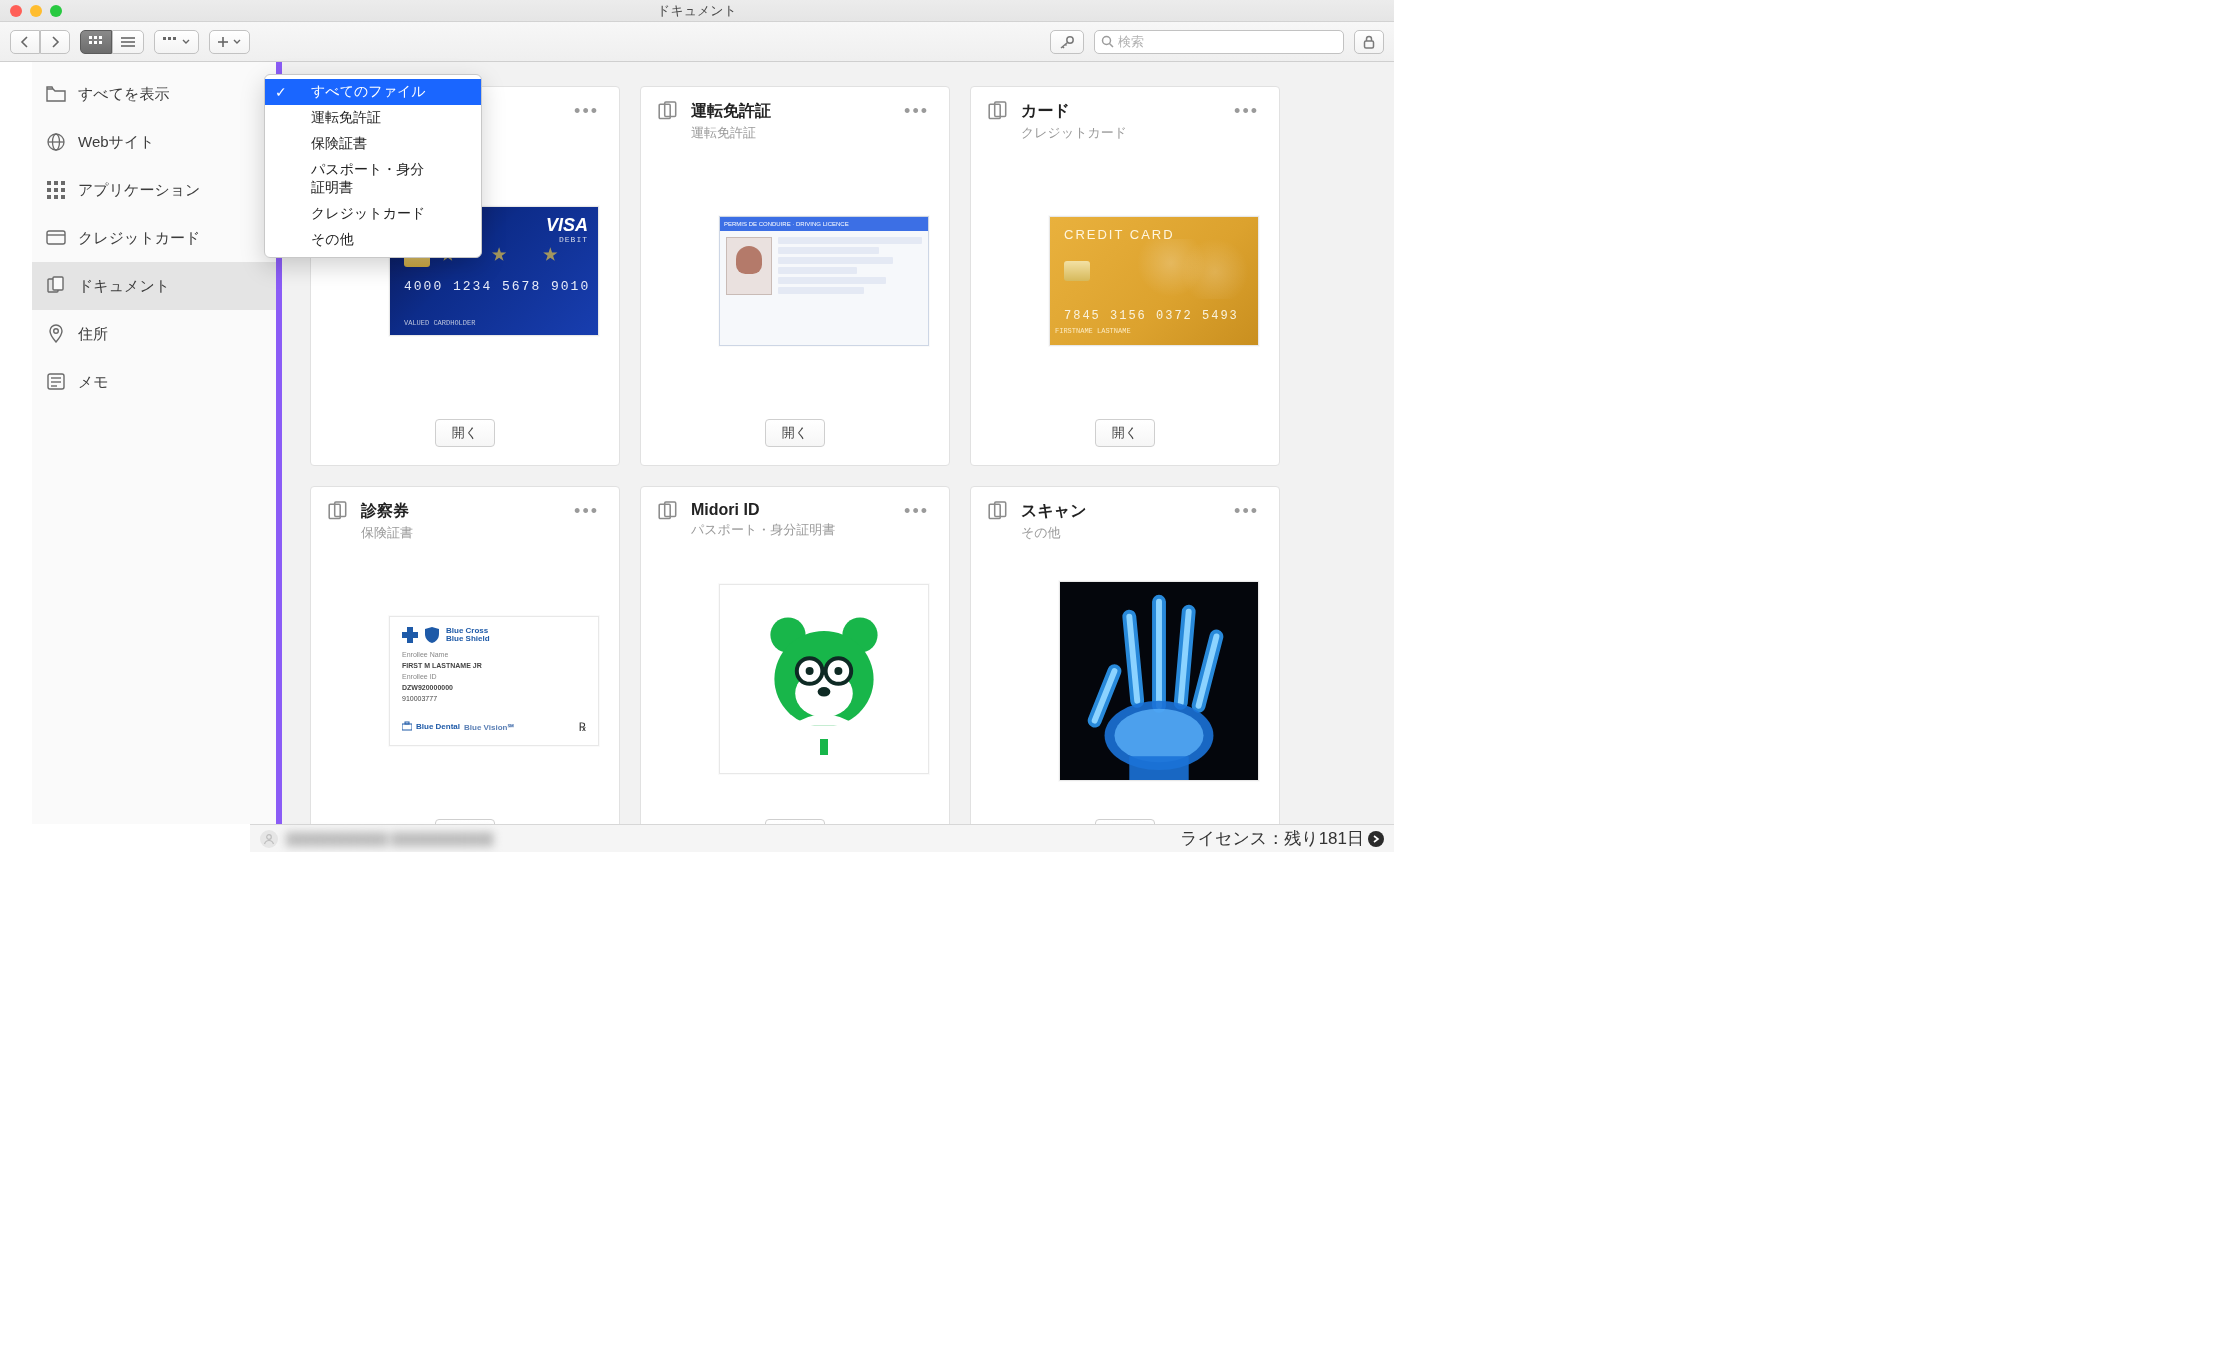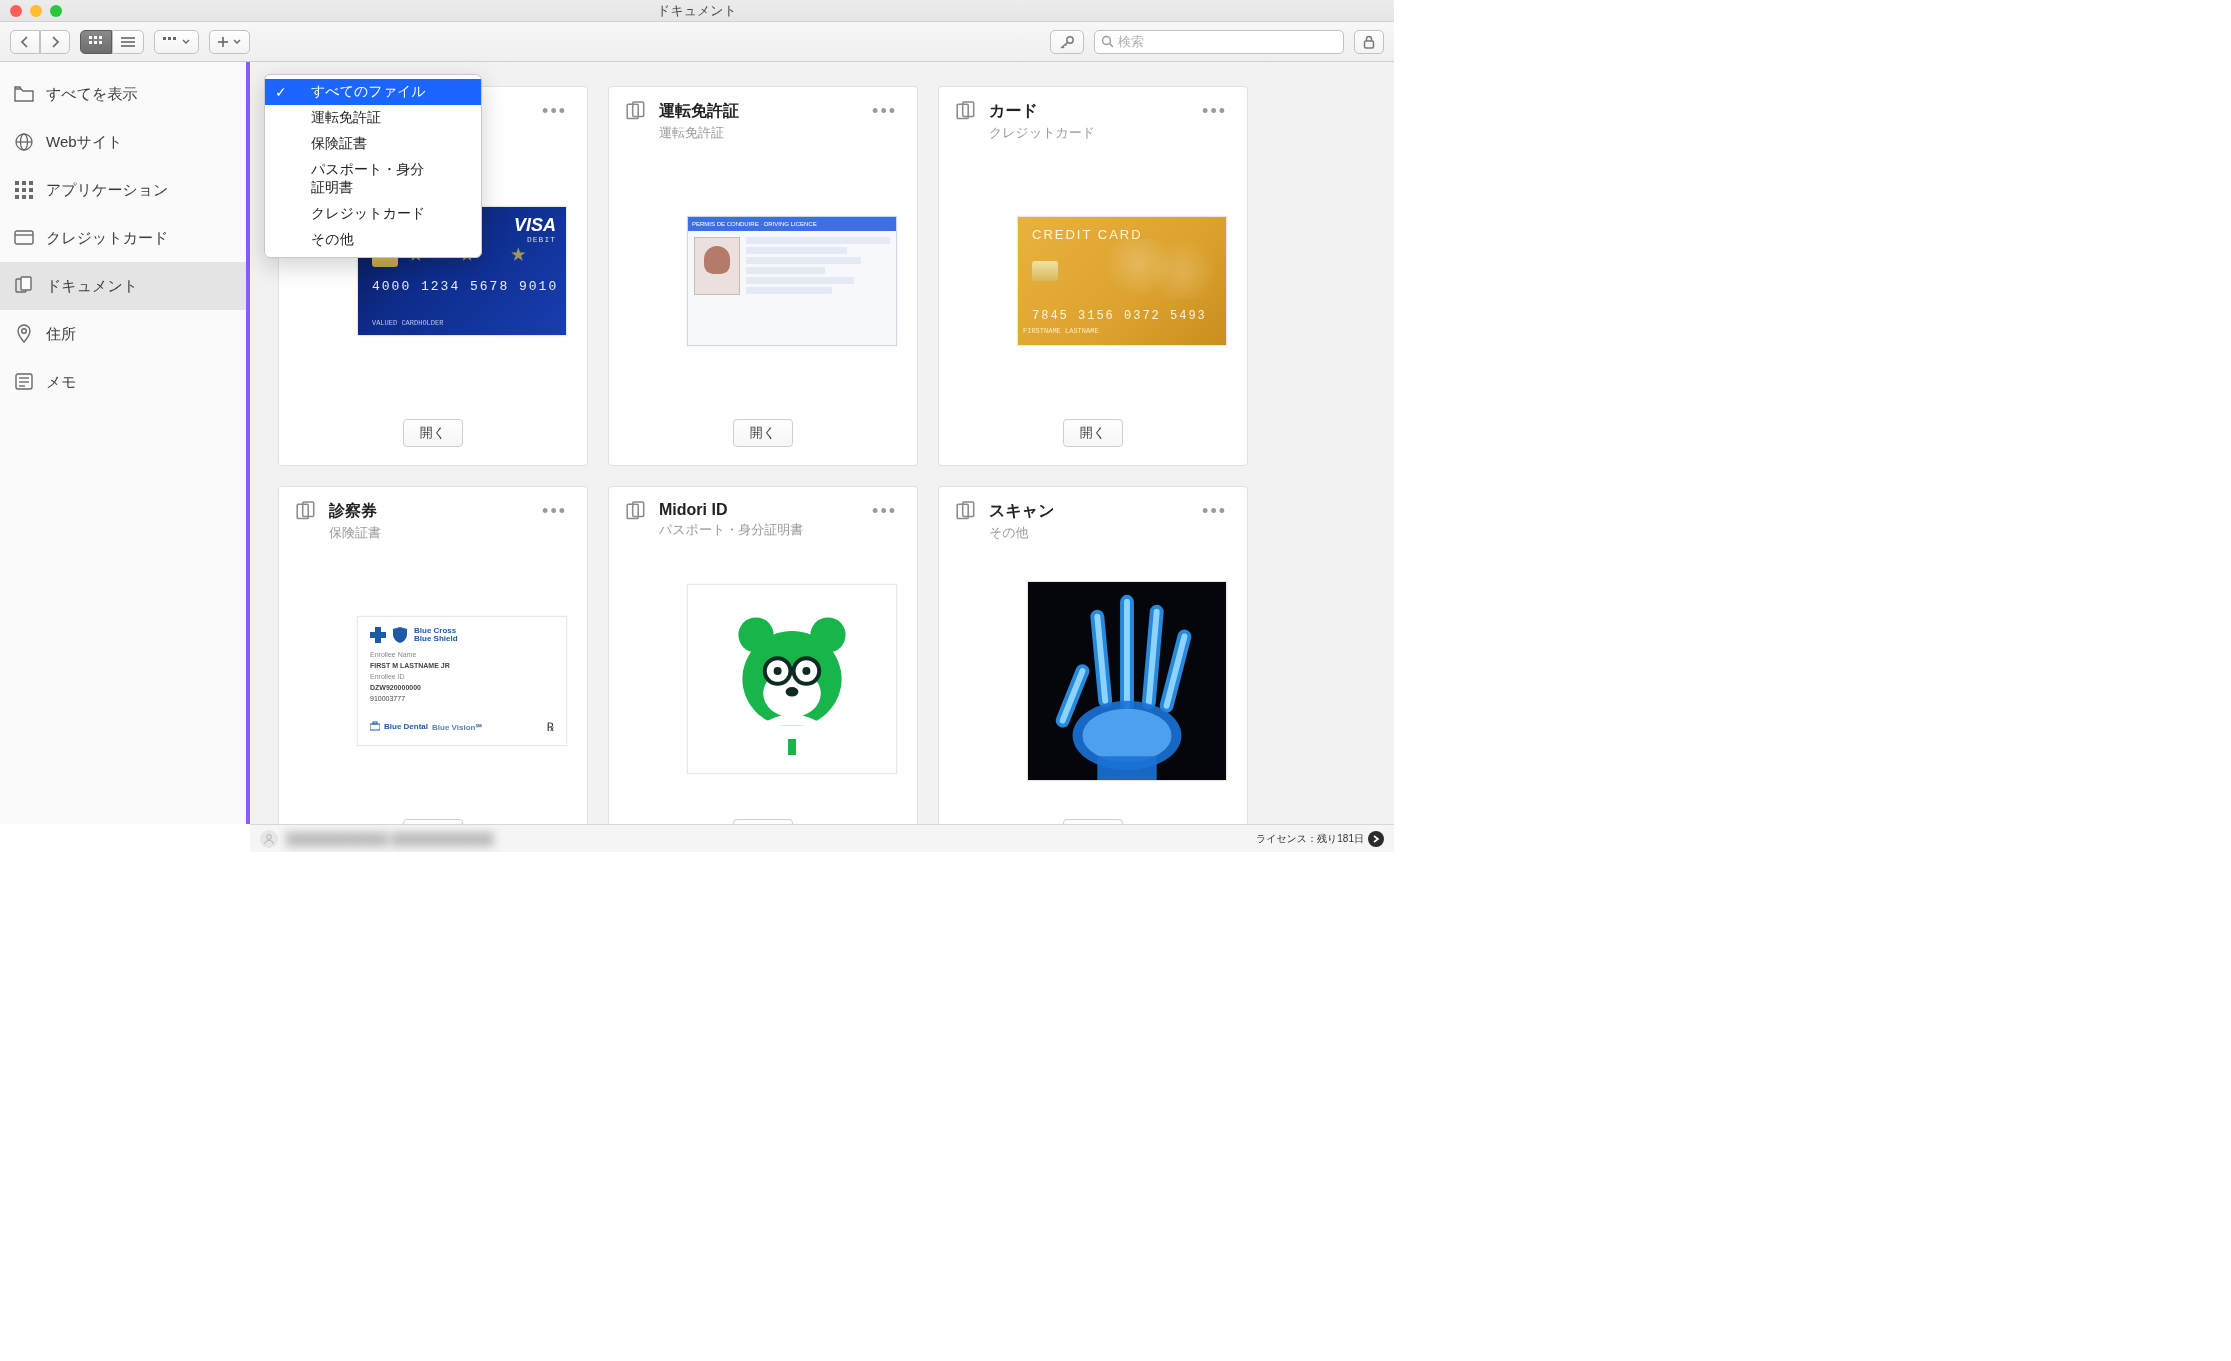--- a/index.html
+++ b/index.html
@@ -77,22 +77,23 @@
 .search-wrap input::placeholder{color:#b0b0b0;}
 
 
 .main {
   display:flex;
   height: calc(100% - 62px - 28px);
 }
 .sidebar {
   width: 250px;
   background:#fafafa;
-  border-right:4px solid #8b5cf6;
+  border-right:6px solid #8b5cf6;
   padding-top: 8px;
+  margin-left: 32px;
 }
 .side-item {
   display:flex; align-items:center;
   height: 48px;
   padding: 0 14px;
   gap: 12px;
   font-size: 15px;
   color:#3c3c3c;
   cursor:default;
 }
@@ -184,21 +185,21 @@
   height:28px;
   background:#f5f5f5;
   border-top:1px solid #d7d7d7;
   display:flex; align-items:center;
   padding: 0 10px;
   font-size:12px;
   color:#9a9a9a;
 }
 .status-avatar { width:18px;height:18px;border-radius:9px;background:#e6e6e6;margin-right:8px;display:flex;align-items:center;justify-content:center;color:#bdbdbd;}
 .status-blur { filter: blur(4px); -webkit-filter: blur(4px); color:#bcbcbc;}
-.status-right { margin-left:auto; display:flex; align-items:center; gap:4px; color:#333;font-size:10px;}
+.status-right { margin-left:auto; display:flex; align-items:center; gap:4px; color:#333;font-size:17px;}
 .status-right .circ{ width:16px;height:16px;border-radius:8px;background:#2b2b2b;display:flex;align-items:center;justify-content:center;color:#fff;font-size:11px;}
 
 
 svg { display:block; }
 
 
 .preview-visa {
   background: linear-gradient(135deg,#0a1752 0%,#0d2c8a 40%,#183eb0 100%);
   position:relative; color:#eceff7; font-family: "Courier New", monospace;
 }

